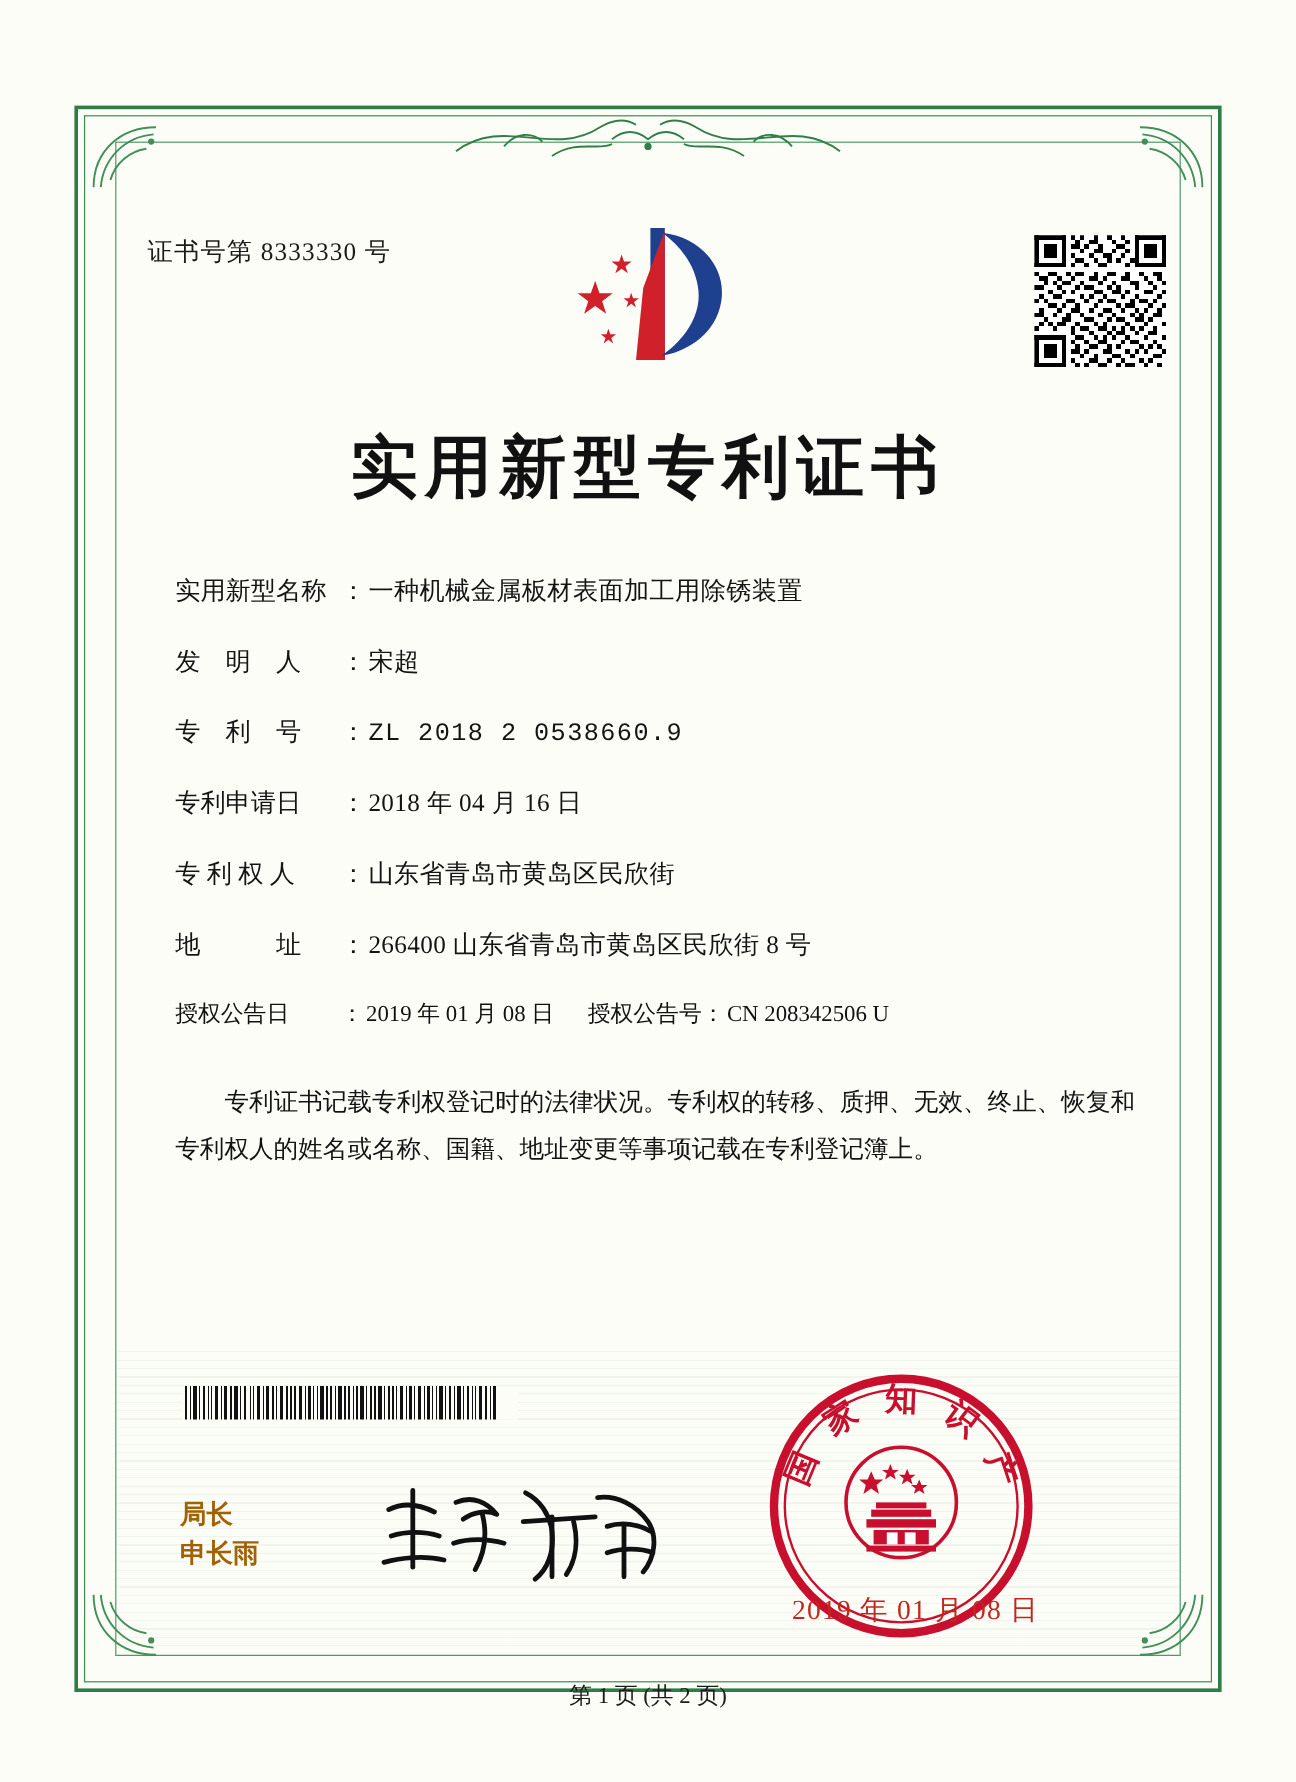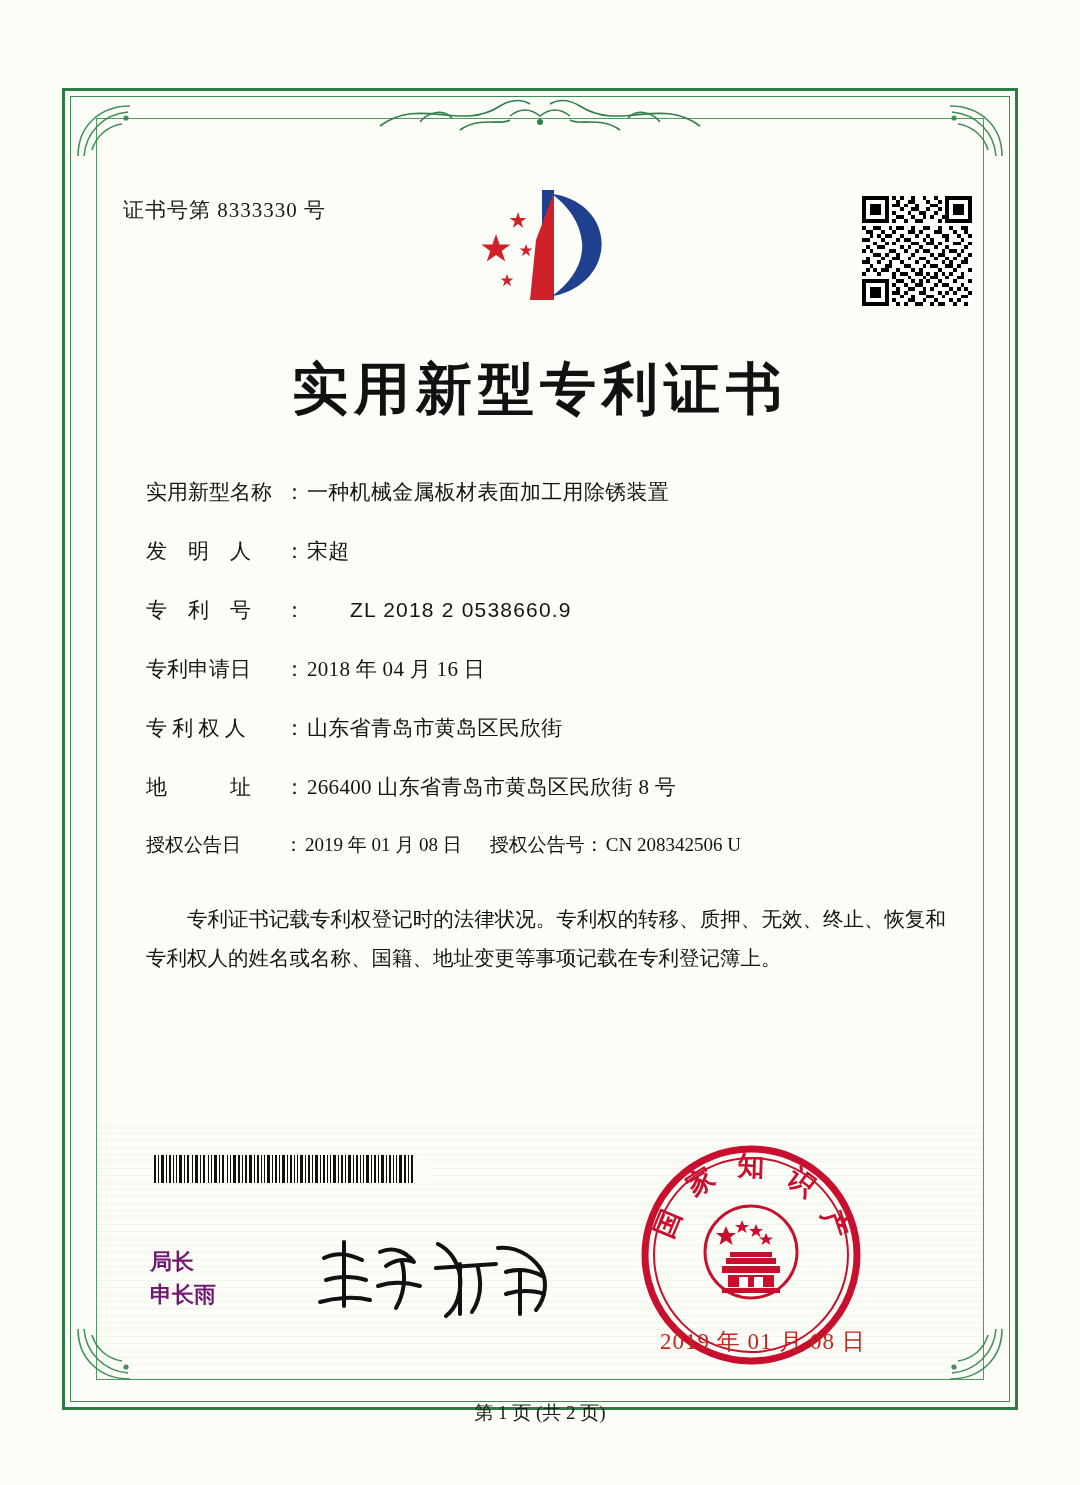--- a/index.html
+++ b/index.html
@@ -144,23 +144,22 @@
     display: inline-block;
     white-space: nowrap;
     letter-spacing: 0px;
   }
   .field-colon { margin: 0 2px 0 0; }
   .field-value {
     flex: 1;
     letter-spacing: 0.3px;
   }
   .field-value.mono-ish {
-    font-family: Liberation Sans, sans-serif;
+    font-family: Liberation Mono, monospace;
     letter-spacing: 1.2px;
-    margin-left: 43px;
   }
 
   .row-inline {
     display: flex;
     align-items: baseline;
     font-size: 19px;
     margin-bottom: 31px;
   }
   .inline-second-label {
     margin-left: 28px;
@@ -194,21 +193,21 @@
   .barcode svg { width: 100%; height: 100%; display: block; }
 
   
   .sig-labels {
     position: absolute;
     left: 150px;
     top: 1245px;
     font-size: 22px;
     line-height: 33px;
     font-weight: 600;
-    color: #701a75;
+    color: #a16207;
   }
   .signature {
     position: absolute;
     left: 310px;
     top: 1228px;
     width: 250px;
     height: 96px;
     color: #111;
   }
   .signature svg { width: 100%; height: 100%; display: block; }

